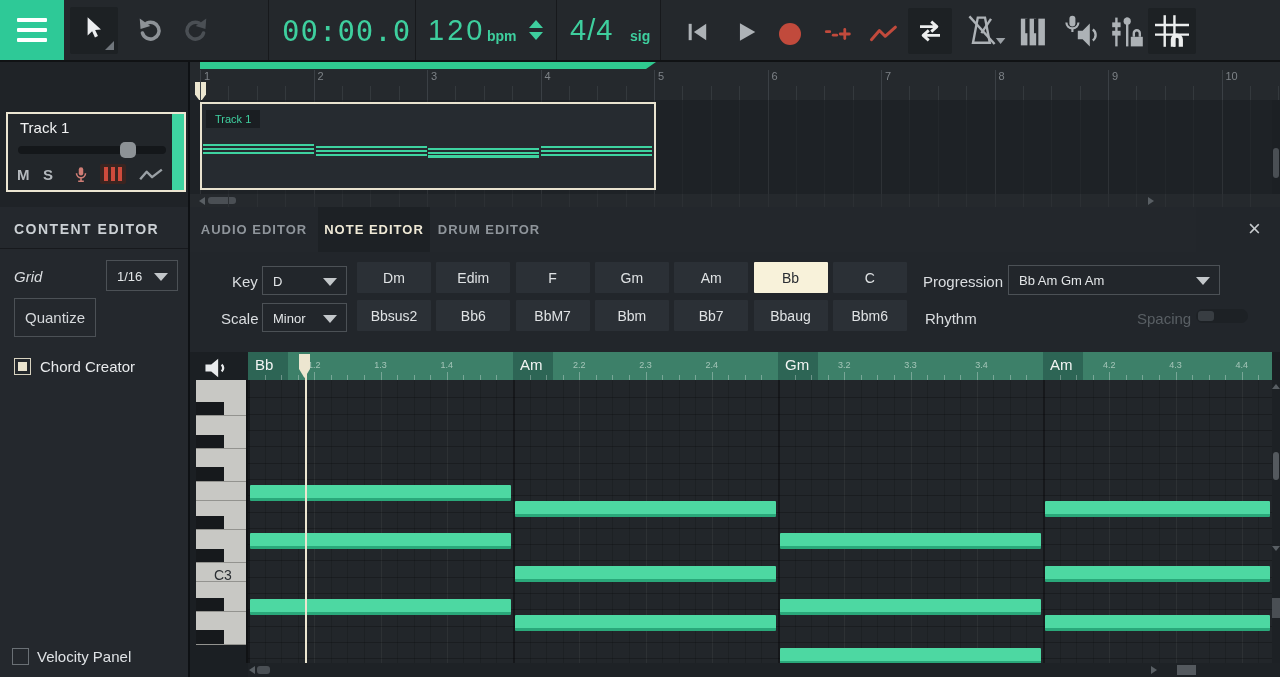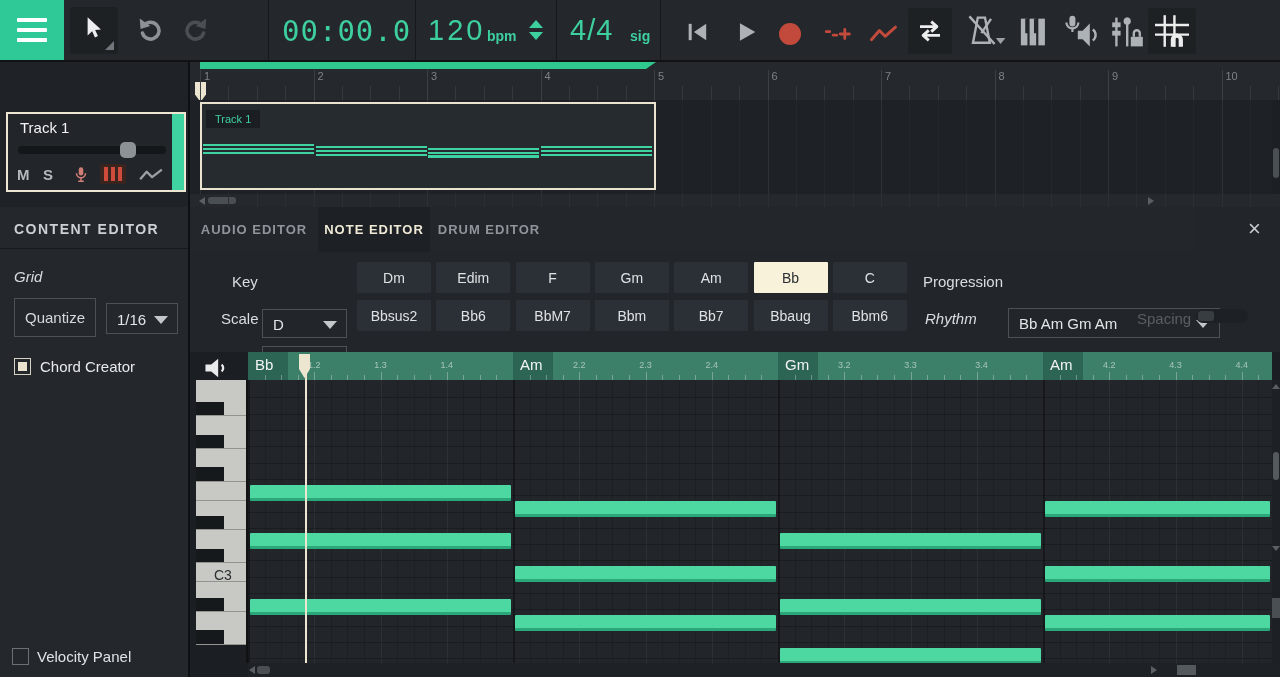--- a/index.html
+++ b/index.html
@@ -48,21 +48,21 @@
   .arrow-l{width:0;height:0;border-top:4px solid transparent;border-bottom:4px solid transparent;border-right:6px solid #595f64;}
   .arrow-r{width:0;height:0;border-top:4px solid transparent;border-bottom:4px solid transparent;border-left:6px solid #595f64;}
   #arr-vscroll{position:absolute;left:1272px;top:100px;width:8px;height:94px;background:#1c2024;}
   #arr-vscroll .thumb{position:absolute;left:1px;top:48px;width:6px;height:30px;background:#4a4f54;border-radius:3px;}
 
   
   #ce-side{position:absolute;left:0;top:207px;width:190px;height:470px;background:#24282d;border-right:2px solid #0e1114;box-sizing:border-box;}
   #ce-title{position:absolute;left:14px;top:14px;font-size:14px;font-weight:bold;letter-spacing:1.5px;color:#ccd1d5;}
   #ce-head-line{position:absolute;left:0;top:41px;width:100%;height:1px;background:#17191d;}
   .label{font-size:15px;color:#dadde0;}
-  .select{position:absolute;border:1px solid #4c5156;box-sizing:border-box;color:#e3e6e8;font-size:15px;cursor:pointer;margin-top:43px;}
+  .select{position:absolute;border:1px solid #4c5156;box-sizing:border-box;color:#e3e6e8;font-size:13px;cursor:pointer;}
   .select .val{position:absolute;left:10px;top:50%;transform:translateY(-50%);white-space:nowrap;}
   .select .caret{position:absolute;right:9px;top:50%;margin-top:-3px;width:0;height:0;
                  border-left:7px solid transparent;border-right:7px solid transparent;border-top:8px solid #c3c7ca;}
   #quantize-btn{position:absolute;left:14px;top:91px;width:82px;height:39px;border:1px solid #4c5156;box-sizing:border-box;
                 color:#d5d8db;font-size:15px;display:flex;align-items:center;justify-content:center;cursor:pointer;background:transparent;}
   .checkbox{position:absolute;width:15px;height:15px;border:1px solid #6a7075;}
   .checkbox.checked{border-color:#d8d3c0;}
   .checkbox.checked .inner{position:absolute;left:3px;top:3px;width:9px;height:9px;background:#e9e3cf;}
   #ce-main{position:absolute;left:190px;top:207px;width:1090px;height:470px;background:#22262b;}
   #tabbar{position:absolute;left:0;top:0;width:1006px;height:45px;background:#23272c;}
@@ -460,21 +460,21 @@
       </div>
 
       <div id="chord-row1"></div>
       <div id="chord-row2"></div>
 
       <div class="abs label" style="left:733px;top:21px;">Progression</div>
       <div class="select" style="left:818px;top:13px;width:212px;height:30px;">
         <span class="val">Bb Am Gm Am</span>
         <span class="caret"></span>
       </div>
-      <div class="abs label" style="left:735px;top:58px;font-style:italic;">Rhythm</div>
+      <div class="abs label" style="left:735px;top:58px;">Rhythm</div>
       <div class="abs label" style="left:947px;top:58px;color:#595f64;">Spacing</div>
       <div id="spacing-toggle">
           <div class="knob"></div>
         </div>
     <div class="chord-btn" style="left: 167px; top: 10px; position: absolute;">Dm</div>
         <div class="chord-btn" style="left: 246.3px; top: 10px; position: absolute;">Edim</div>
         <div class="chord-btn" style="left: 325.6px; top: 10px; position: absolute;">F</div>
         <div class="chord-btn" style="left: 404.9px; top: 10px; position: absolute;">Gm</div>
         <div class="chord-btn" style="left: 484.2px; top: 10px; position: absolute;">Am</div>
         <div class="chord-btn selected" style="left: 563.5px; top: 10px; position: absolute;">Bb</div>

